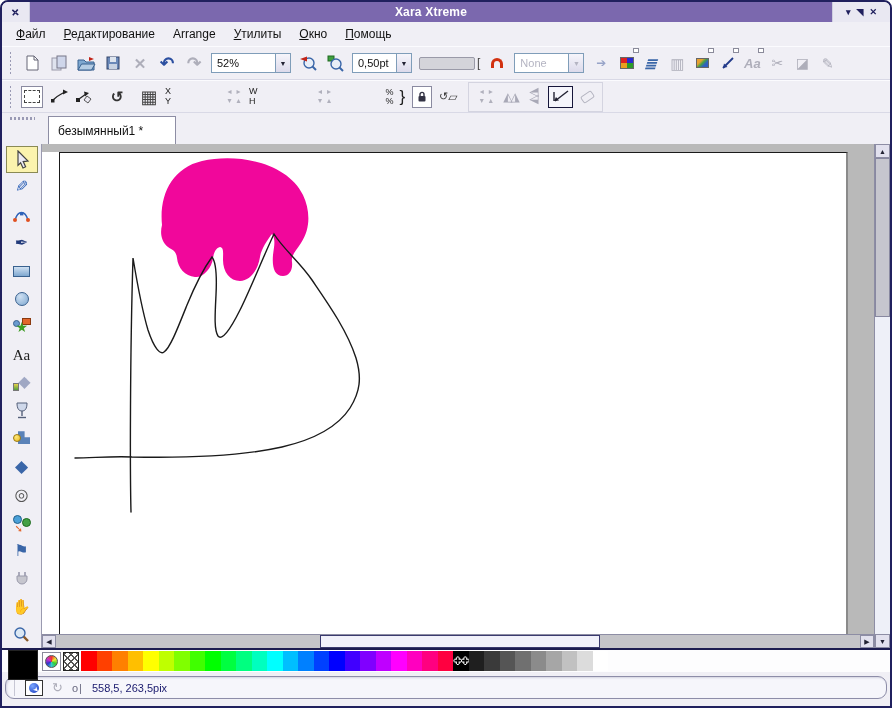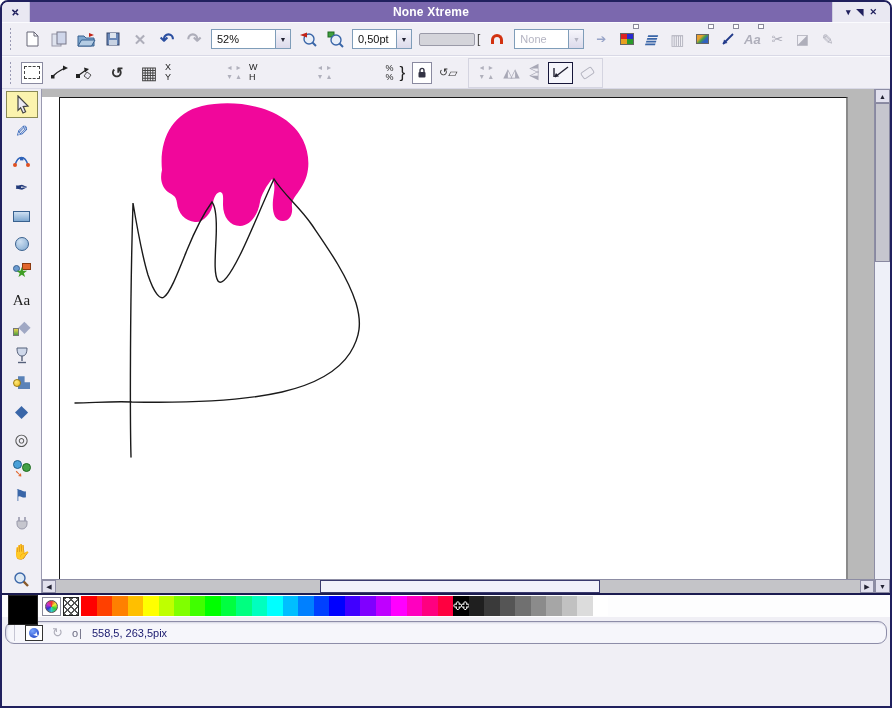--- a/index.html
+++ b/index.html
@@ -156,28 +156,36 @@
 </style>
 </head>
 <body>
 
 <div class="window">
 
   <div class="titlebar">
     <div class="tcap left">
       <span class="pin">✛</span>
     </div>
-    <div class="title-mid">None Xtreme</div>
+    <div class="title-mid">Xara Xtreme</div>
     <div class="tcap right">
         <span class="tbtn">▾</span>
         <span class="tbtn">◥</span>
         <span class="tbtn">✕</span>
       </div>
   </div>
 
+  <div class="menubar">
+      <span class="menu-item"><u>Ф</u>айл</span>
+      <span class="menu-item"><u>Р</u>едактирование</span>
+      <span class="menu-item">Arrange</span>
+      <span class="menu-item"><u>У</u>тилиты</span>
+      <span class="menu-item"><u>О</u>кно</span>
+      <span class="menu-item"><u>П</u>омощь</span>
+    </div>
 
   <div class="toolbar tb1">
     <div class="grip"></div>
 
     <span class="tbi">
       <svg width="15" height="16" viewBox="0 0 15 16">
           <path d="M2 1 h7 l4 4 v10 h-11 Z" fill="#fff" stroke="#667"></path>
           <path d="M9 1 v4 h4" fill="none" stroke="#667"></path>
         </svg>
     </span>
@@ -355,20 +363,28 @@
         <svg width="17" height="13" viewBox="0 0 17 13">
             <line x1="3" y1="11" x2="16" y2="1" stroke="#223" stroke-width="1.4"></line>
             <line x1="2" y1="2" x2="2" y2="11" stroke="#223" stroke-width="1.4"></line>
             <path d="M2 11 l5 -0.5 -3 -3.5 Z" fill="#223"></path>
           </svg>
       </span>
       <span class="tag"></span>
     </span>
   </div>
 
+  <div class="tabbar">
+    <div class="tab-grip-cell">
+        <div class="hgrip"></div>
+      </div>
+    <div class="tab">
+      <span>безымянный1 *</span>
+    </div>
+  </div>
 
   <div class="main">
     <div class="toolbox">
         <div class="tool active">
           <svg width="16" height="19" viewBox="0 0 16 19">
             <path d="M4 1 L14 11 L9.2 11.6 L11.6 16.8 L9 18 L6.6 12.8 L4 15.4 Z" fill="#eceaf4" stroke="#444" stroke-width="1.2"></path>
           </svg>
         </div>
         <div class="tool">
           <span class="glyph" style="color:#2e62b8;font-size:16px;transform:scaleX(-1)">✎</span>

